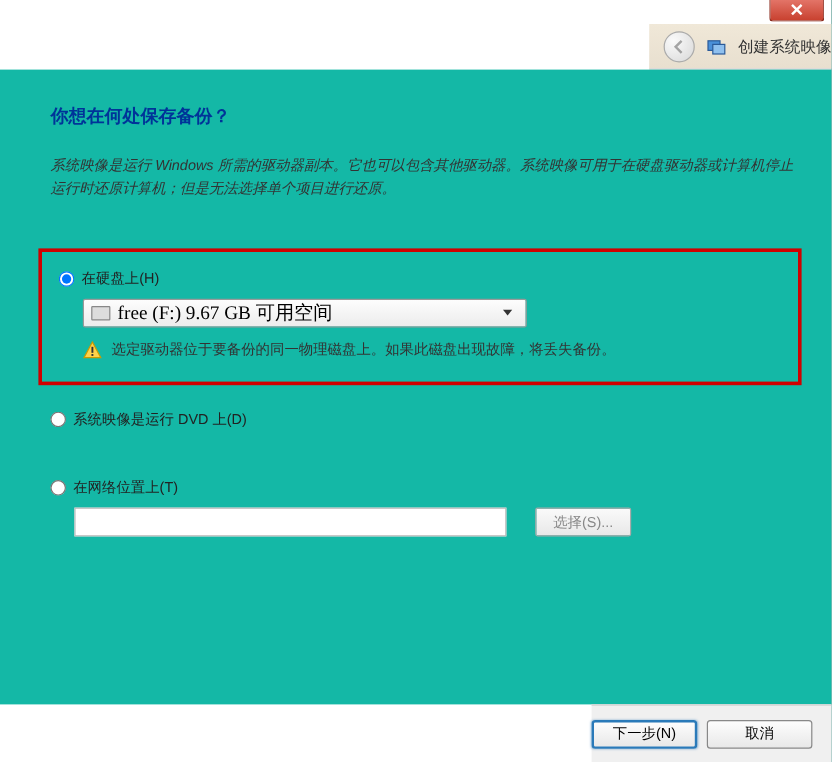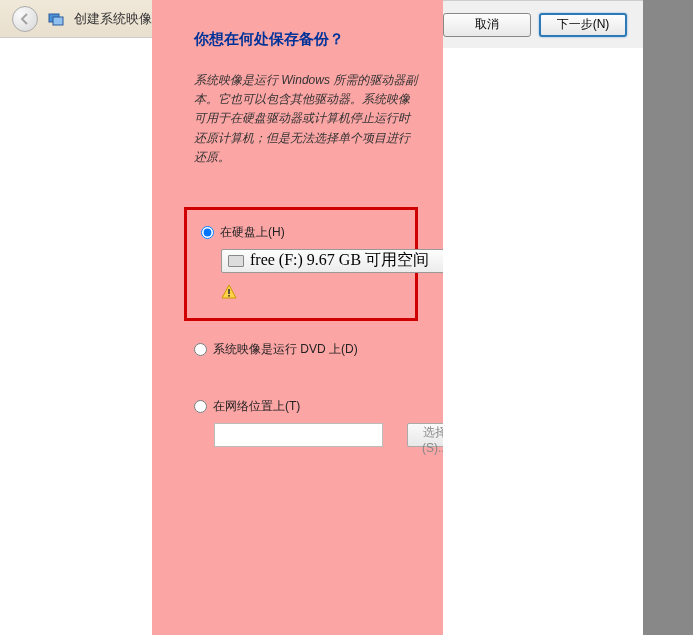--- a/index.html
+++ b/index.html
@@ -5,26 +5,27 @@
     * { box-sizing: border-box; margin: 0; padding: 0; }
     body {
       font-family: "Microsoft YaHei", "Segoe UI", Tahoma, sans-serif;
       font-size: 12px;
       background: #888;
       width: 693px;
       height: 635px;
       overflow: hidden;
     }
     .window {
-      width: 643px;
+      width: 693px;
       height: 635px;
       background: #fff;
       position: relative;
       display: flex;
-      flex-direction: row;
+      flex-direction: column;
+      align-items: flex-end;
     }
     .titlebar {
       height: 20px;
       background: linear-gradient(to bottom, #e8e0d0, #dcd4c4);
       border-bottom: 1px solid #bbb;
       position: relative;
     }
     .close-btn {
       position: absolute;
       right: 6px;
@@ -62,21 +63,21 @@
       cursor: pointer;
     }
     .back-btn svg { width: 14px; height: 14px; opacity: 0.55; }
     .header-icon {
       width: 16px; height: 16px;
       display: flex; align-items: center; justify-content: center;
     }
     .header-title { color: #333; font-size: 13px; }
     .content {
       flex: 1;
-      background: #fca5a5;
+      background: #14b8a6;
       padding: 30px 25px 10px 42px;
       overflow: auto;
     }
     .main-heading {
       color: #003399;
       font-size: 15px;
       margin-bottom: 22px;
     }
     .description {
       color: #333;
@@ -257,20 +258,21 @@
             </span>
         </div>
         <div class="warning-row">
           <span class="warning-icon">
             <svg viewBox="0 0 16 16">
                 <path d="M8 1 L15 14 L1 14 Z" fill="#ffd24a" stroke="#c99a00"></path>
                 <rect x="7.2" y="5" width="1.6" height="5" fill="#333"></rect>
                 <rect x="7.2" y="11" width="1.6" height="1.6" fill="#333"></rect>
               </svg>
           </span>
+          <span>选定驱动器位于要备份的同一物理磁盘上。如果此磁盘出现故障，将丢失备份。</span>
         </div>
       </div>
     </div>
 
     <div class="option-group">
       <div class="radio-row">
         <input type="radio" name="dest" class="radio" style="">
         <span class="radio-label">系统映像是运行 DVD 上(D)</span>
       </div>
     </div>
@@ -281,16 +283,16 @@
         <span class="radio-label">在网络位置上(T)</span>
       </div>
       <div class="network-row">
         <input type="text" class="text-input" disabled="" value="" style="">
         <button class="browse-btn" disabled="">选择(S)...</button>
       </div>
     </div>
   </div>
 
   <div class="footer">
+    <button class="btn primary">下一步(N)</button>
     <button class="btn">取消</button>
-    <button class="btn primary">下一步(N)</button>
   </div>
 </div>
 
 </body></html>

